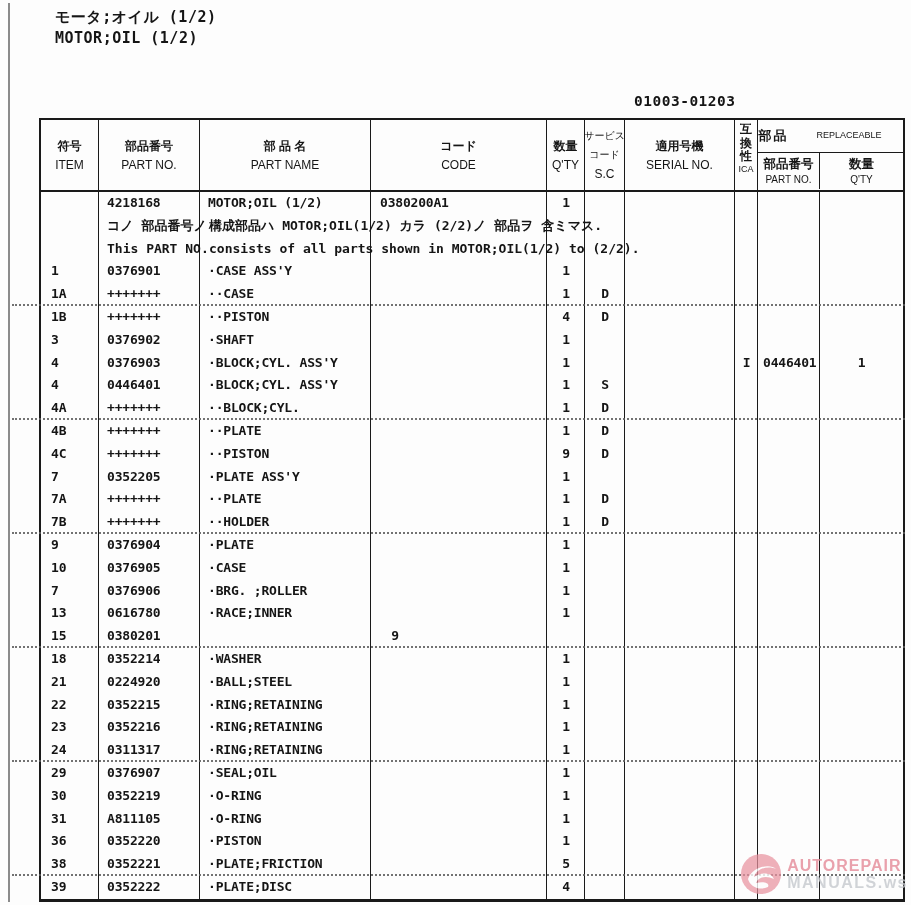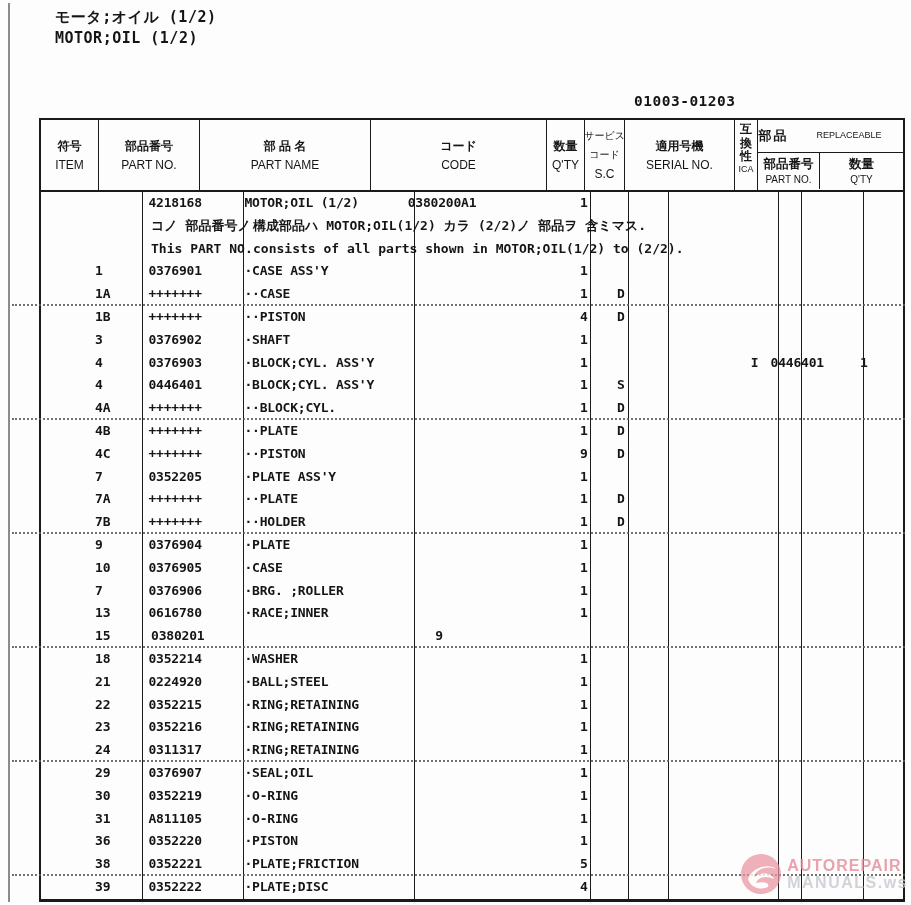--- a/index.html
+++ b/index.html
@@ -35,21 +35,21 @@
   .repl-head{padding:0;border-right:none;display:block;}
   .repl-top{height:33px;border-bottom:1px solid #1a1a1a;box-sizing:border-box;
     display:flex;flex-direction:row;align-items:center;justify-content:center;gap:0;}
   .repl-top .hjp{font-size:13px;line-height:14px;letter-spacing:2px;}
   .repl-top .hen{font-size:9px;line-height:9.5px;margin-left:28px;}
   .repl-bottom{height:36px;display:flex;}
   .repl-bottom .hcell{height:100%;gap:2px;}
   .repl-bottom .hjp{font-size:12.5px;}
   .repl-bottom .hen{font-size:10px;}
 
-  .tbody{position:relative;height:707px;margin-left:44px;}
+  .tbody{position:relative;height:707px;}
   .vline{position:absolute;top:0;bottom:0;width:1px;background:#1a1a1a;}
   .trow{display:flex;height:22.8px;line-height:22.8px;font-weight:bold;font-size:13px;letter-spacing:-.2px;white-space:nowrap;}
   .tcell{box-sizing:border-box;overflow:visible;}
   .tl{text-align:left;}
   .ctr{text-align:center;}
   .pl-item{padding-left:10px}.pl-pno{padding-left:8px}.pl-name{padding-left:8px}
   .pl-code{padding-left:9px}.pl-rpn{padding-left:5px}
   .note-row{position:relative;height:22.8px;line-height:22.8px;font-weight:bold;font-size:13px;white-space:nowrap;}
   .note-c1{position:absolute;left:66px;top:0;}
   .note-c2{position:absolute;left:168px;top:0;}

